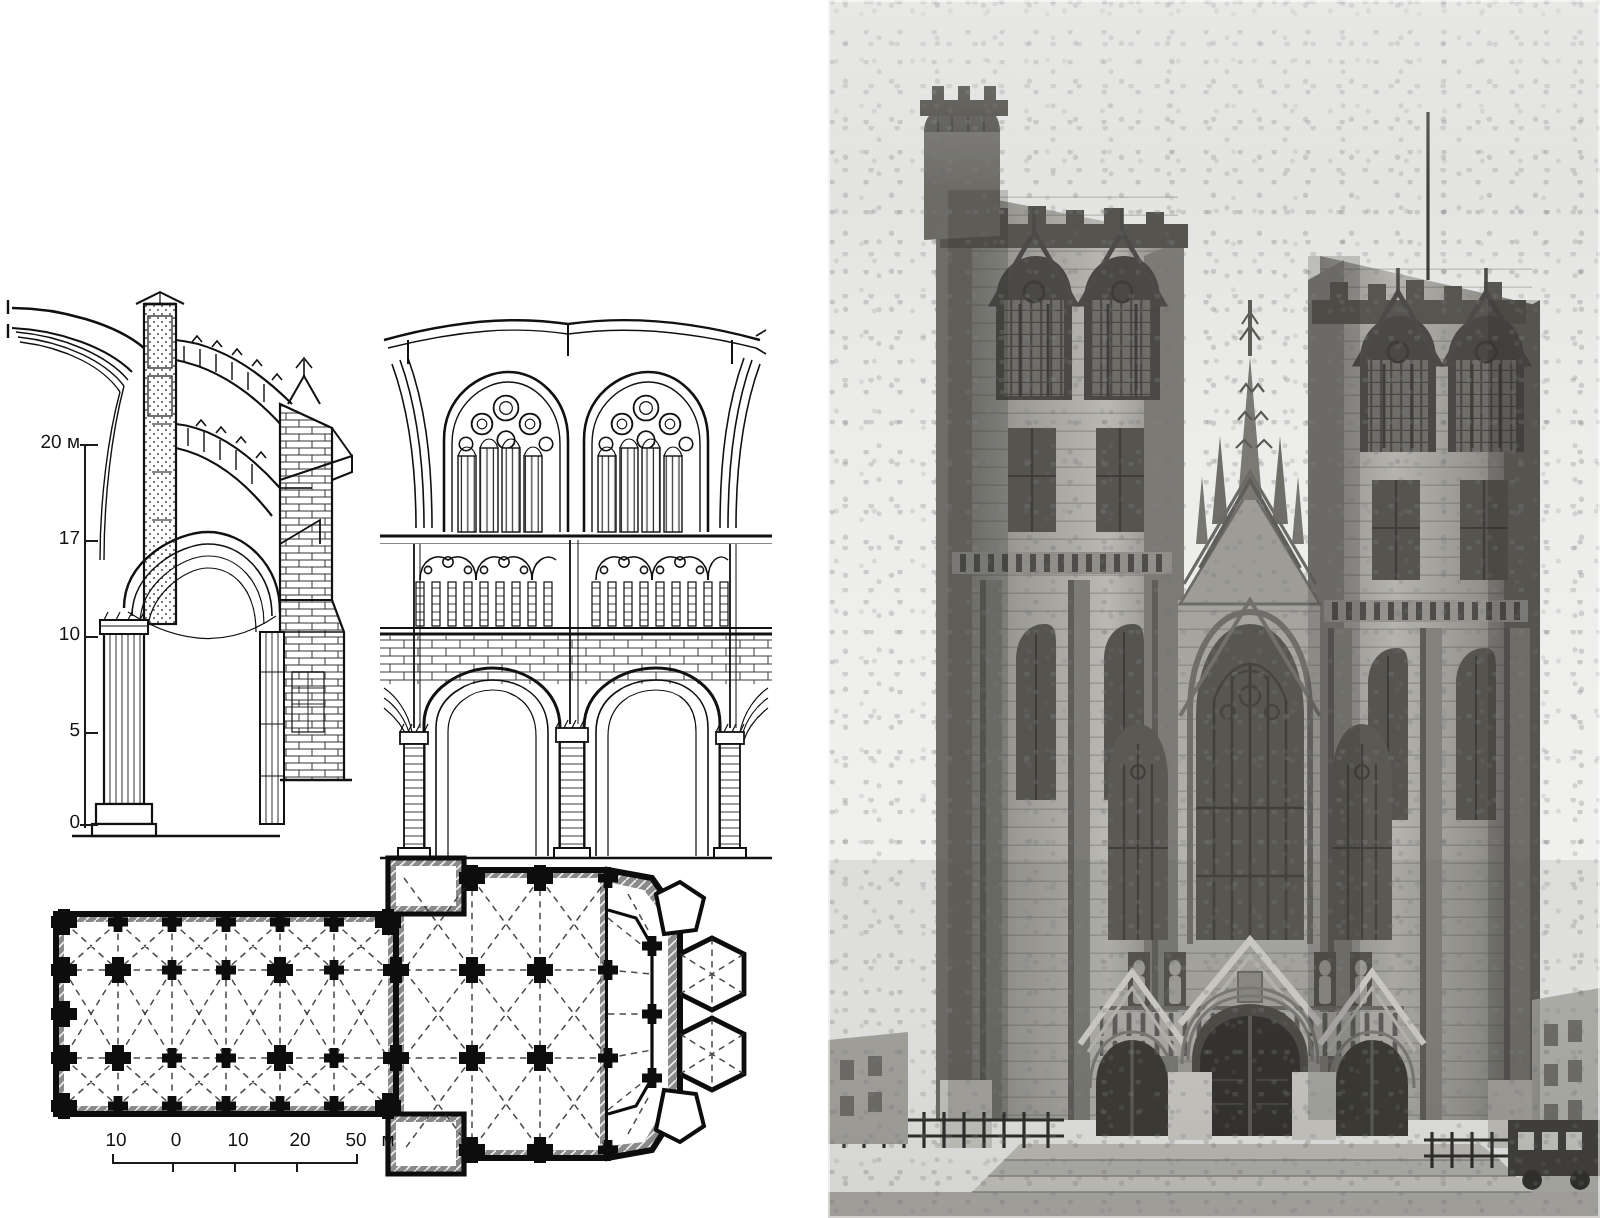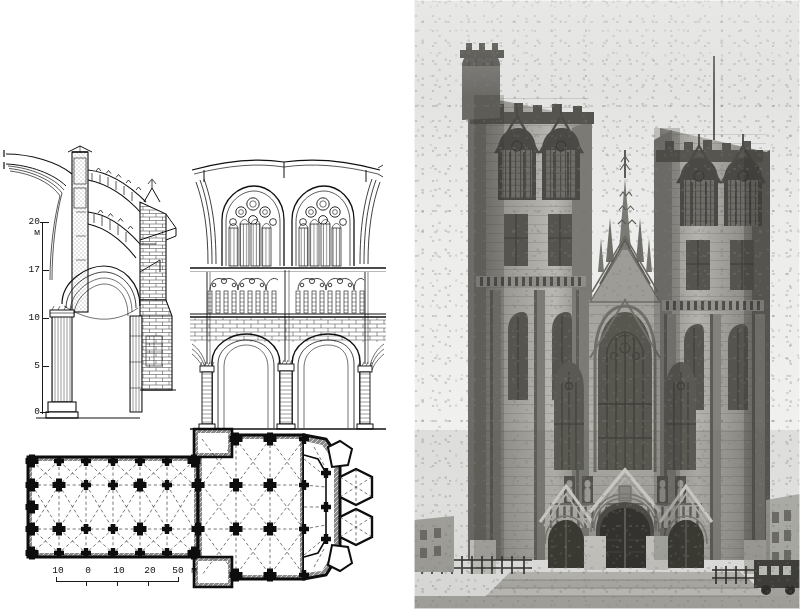--- a/index.html
+++ b/index.html
@@ -1,18 +1,18 @@
 <!DOCTYPE html>
 <html><head>
 <meta charset="utf-8">
 <style>
   html,body{margin:0;padding:0;background:#ffffff;}
   body{width:800px;height:609px;overflow:hidden;
        font-family:"Liberation Sans",sans-serif;color:#000;}
-  #plate{position:relative;width:800px;height:609px;background:#fff;font-family:Liberation Mono, monospace;}
+  #plate{position:relative;width:800px;height:609px;background:#fff;}
 
   
   .panel{position:absolute;}
   svg{display:block;overflow:visible;}
 
   
   #section-panel{left:0px;top:140px;width:200px;height:300px;}
   #bay-panel{left:188px;top:148px;width:200px;height:285px;}
   #plan-panel{left:18px;top:425px;width:380px;height:170px;}
 

